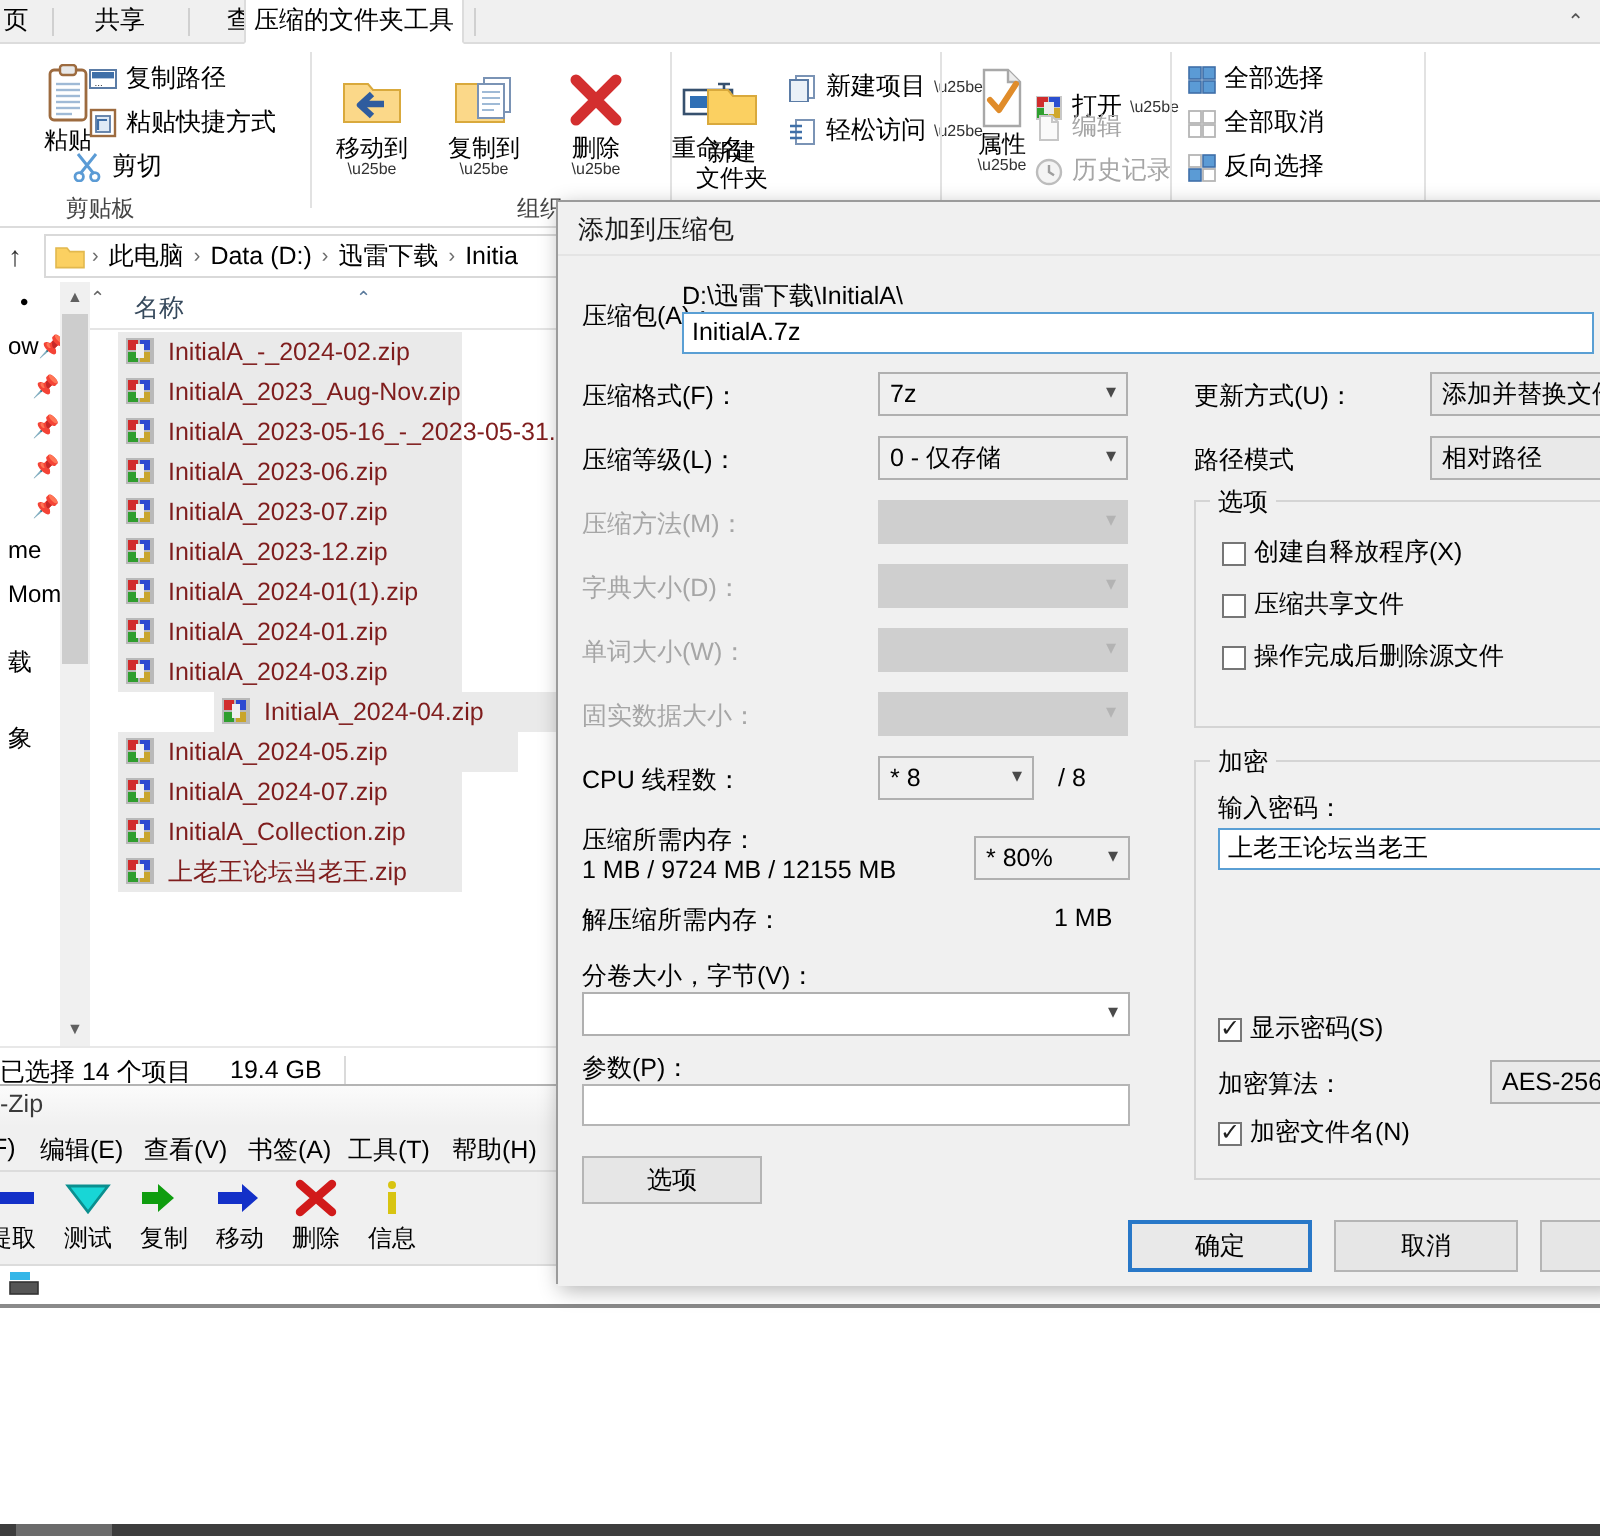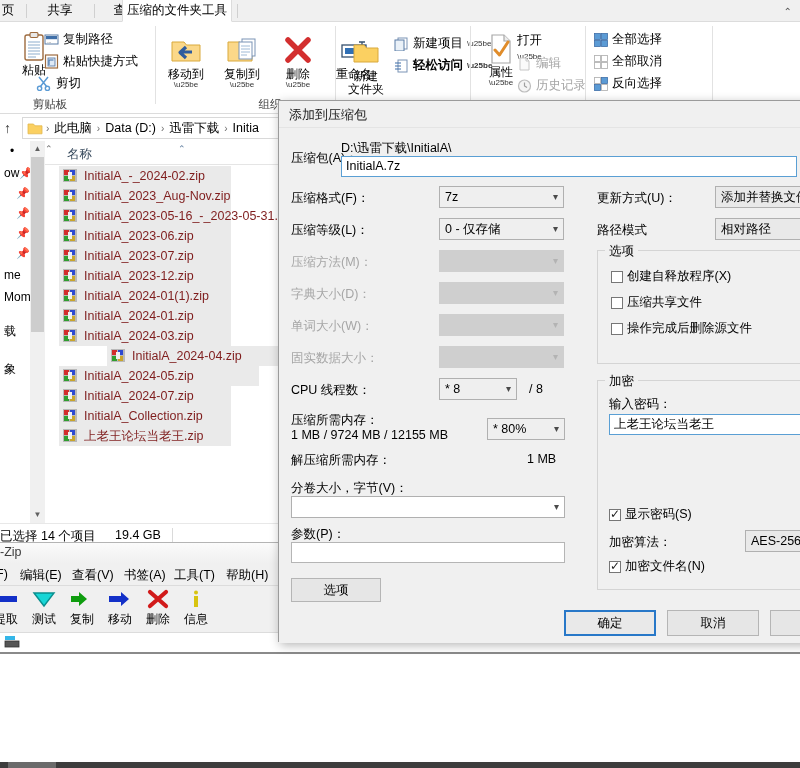--- a/index.html
+++ b/index.html
@@ -250,21 +250,21 @@
         <div class="lbl">文件夹</div>
       </div>
       <div class="smallbtn" style="left:54px;top:12px;">
         <svg class="svgico" width="15" height="14" viewBox="0 0 15 14">
           <rect x="4" y="1" width="9" height="11" fill="#fff" stroke="#7a93b5" stroke-width="1"></rect>
           <rect x="1" y="3" width="9" height="11" fill="#eaf1f8" stroke="#5b7ca6" stroke-width="1"></rect>
         </svg>
         <span>新建项目</span>
         <span class="caretd">\u25be</span>
       </div>
-      <div class="smallbtn" style="left:54px;top:34px;font-weight:bold;">
+      <div class="smallbtn" style="left:54px;top:34px;">
         <svg class="svgico" width="15" height="14" viewBox="0 0 15 14">
           <rect x="4" y="1" width="9" height="12" fill="#fff" stroke="#7a93b5" stroke-width="1"></rect>
           <path d="M1 4 h6 M1 7 h6 M1 10 h6" stroke="#3f6fa8" stroke-width="1.2"></path>
         </svg>
         <span>轻松访问</span>
         <span class="caretd">\u25be</span>
       </div>
       <div class="rglabel" style="left:0;width:130px;"></div>
     </div>
     <div class="rgsep" style="left:470px;"></div>
@@ -274,21 +274,21 @@
         <div class="bigico">
           <svg class="svgico" width="26" height="30" viewBox="0 0 26 30">
             <path d="M4 1 h12 l6 6 v22 H4 Z" fill="#fff" stroke="#a8a8a8" stroke-width="1.2"></path>
             <path d="M16 1 v6 h6" fill="#ededed" stroke="#a8a8a8" stroke-width="1.2"></path>
             <path d="M7 16 L11.5 21 L20 8" fill="none" stroke="#e08c2a" stroke-width="3" stroke-linecap="round" stroke-linejoin="round"></path>
           </svg>
         </div>
         <div class="lbl">属性</div>
         <div class="caretd">\u25be</div>
       </div>
-      <div class="smallbtn" style="left:42px;top:6px;flex-direction:column;">
+      <div class="smallbtn" style="left:42px;top:22px;">
         <svg class="svgico" width="15" height="14" viewBox="0 0 15 14">
           <rect x="1" y="1" width="13" height="12" fill="#c8c8c8"></rect>
           <rect x="1.5" y="1.5" width="5.5" height="5" fill="#d02c2c"></rect>
           <rect x="7.5" y="1.5" width="5.5" height="5" fill="#2c4fd0"></rect>
           <rect x="1.5" y="7" width="5.5" height="5" fill="#2fa02f"></rect>
           <rect x="7.5" y="7" width="5.5" height="5" fill="#d0a82c"></rect>
           <rect x="5" y="4" width="5" height="6" fill="#ececec"></rect>
         </svg>
         <span>打开</span>
         <span class="caretd">\u25be</span>

